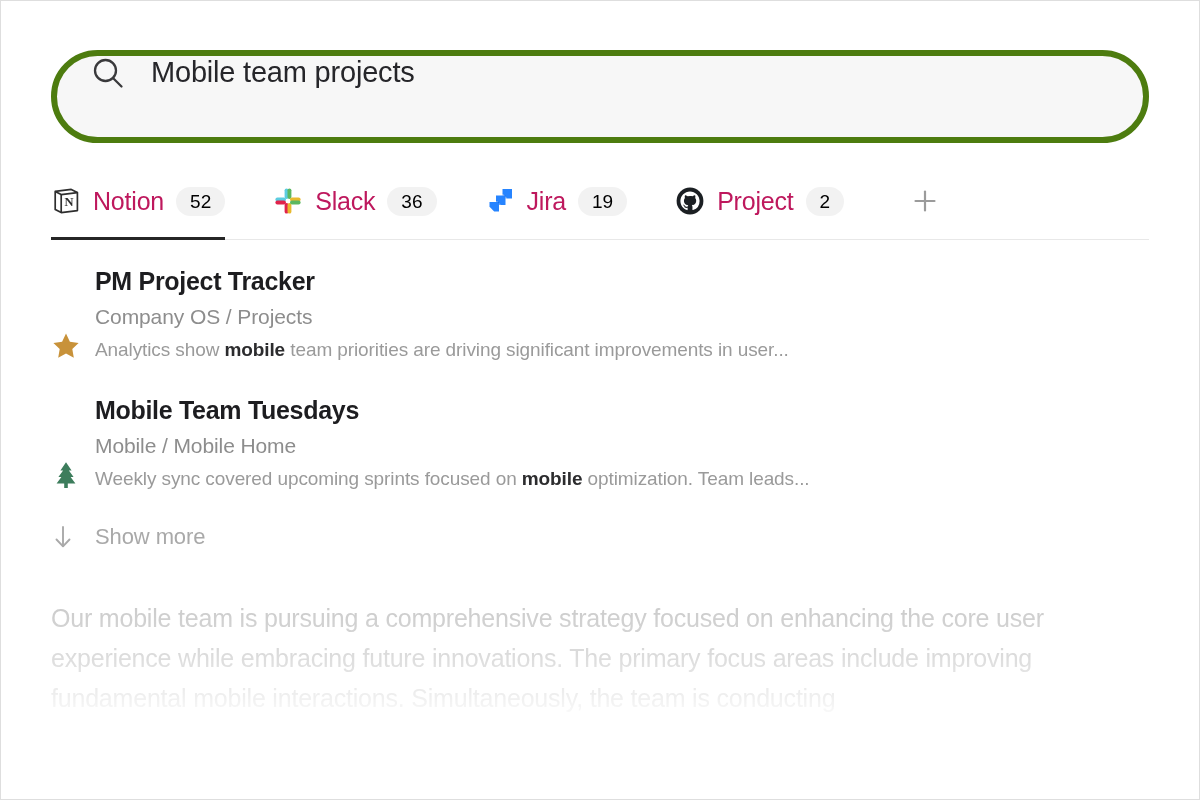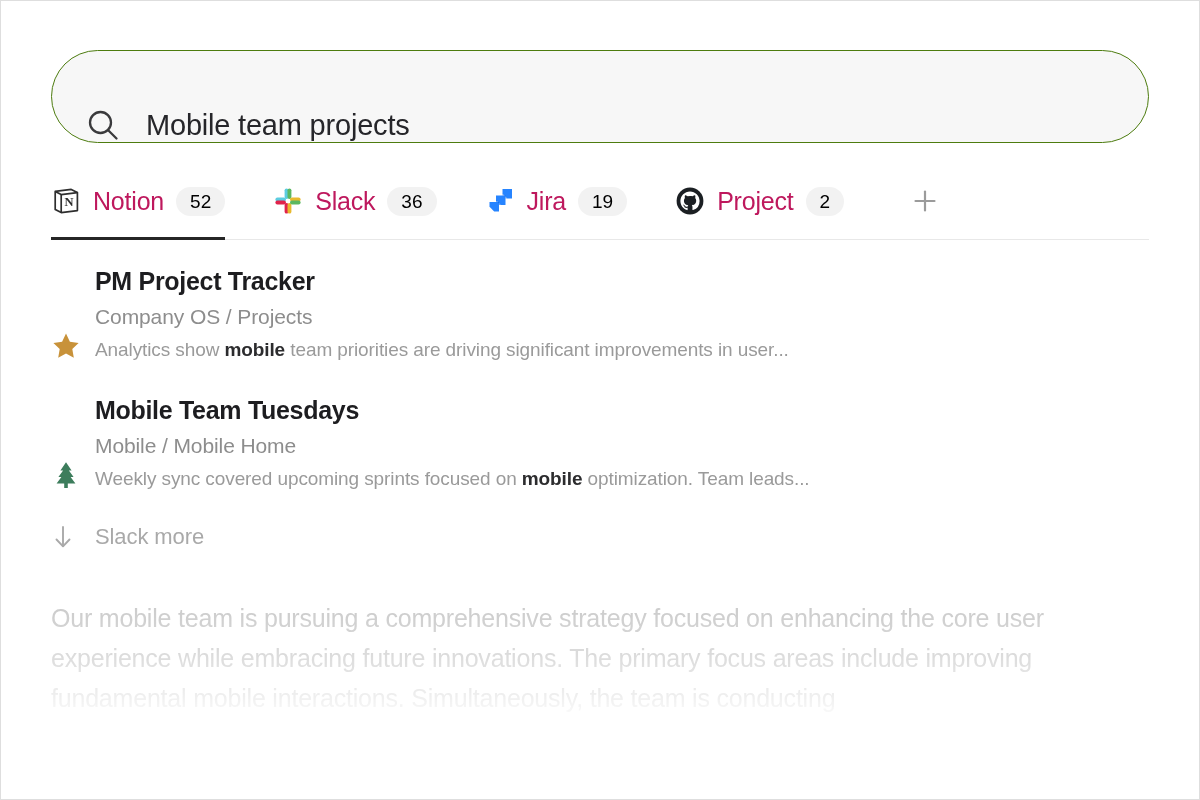--- a/index.html
+++ b/index.html
@@ -26,24 +26,24 @@
     padding: 0 50px;
     overflow: hidden;
   }
 
   
   .search-bar {
     box-sizing: border-box;
     margin-top: 49px;
     height: 93px;
     background: #f7f7f7;
-    border: 1px solid #4d7c0f;
+    border: 6px solid #4d7c0f;
     border-radius: 47px;
     display: flex;
-    align-items: flex-end;
+    align-items: flex-start;
     padding: 0 34px;
   }
   .search-icon {
     flex: 0 0 auto;
     width: 34px;
     height: 34px;
     display: block;
     margin-right: 26px;
   }
   .search-input {
@@ -323,19 +323,19 @@
       </div>
     </div>
 
     <button class="show-more">
       <span class="show-more-icon">
         <svg viewBox="0 0 24 26" xmlns="http://www.w3.org/2000/svg">
           <line x1="12" y1="3" x2="12" y2="22" stroke="#a9a9a9" stroke-width="1.9" stroke-linecap="round"></line>
           <polyline points="5.5,15.5 12,22.3 18.5,15.5" fill="none" stroke="#a9a9a9" stroke-width="1.9" stroke-linecap="round" stroke-linejoin="round"></polyline>
         </svg>
       </span>
-      <span class="show-more-label">Slack more</span>
+      <span class="show-more-label">Show more</span>
     </button>
   </div>
 
   <div class="fade-paragraph">Our mobile team is pursuing a comprehensive strategy focused on enhancing the core user experience while embracing future innovations. The primary focus areas include improving fundamental mobile interactions. Simultaneously, the team is conducting</div>
 
 </div>
 
 </body></html>

